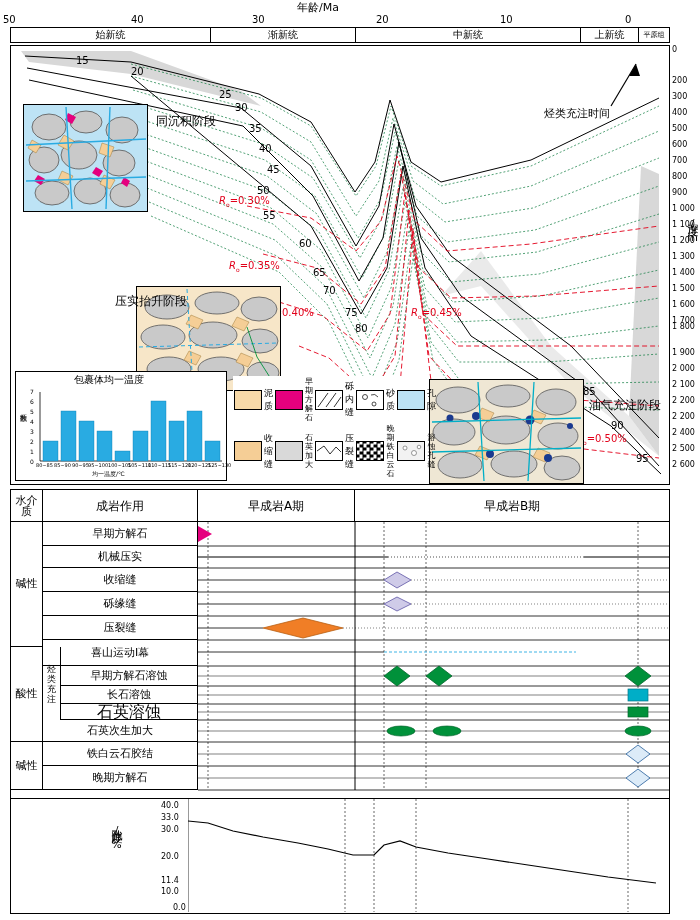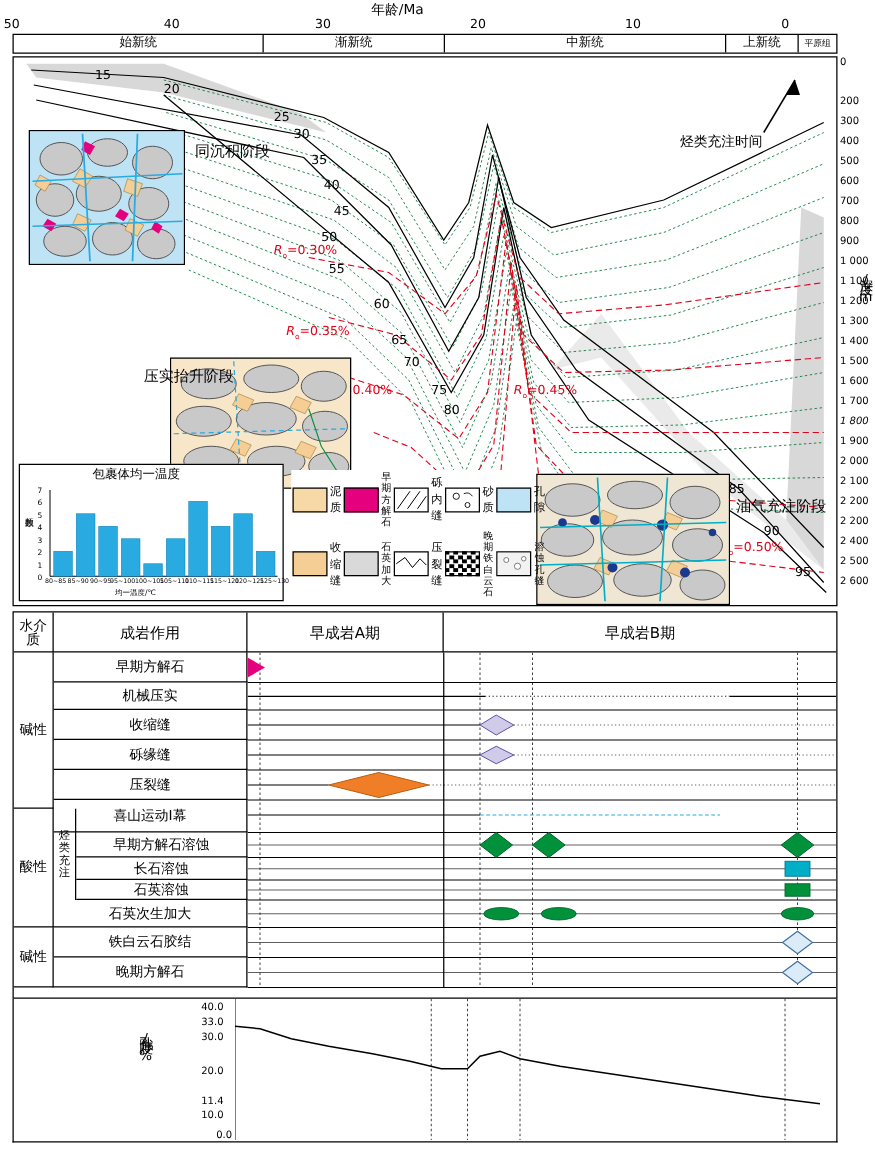--- a/index.html
+++ b/index.html
@@ -343,21 +343,21 @@
     <div class="abs sm" style="left:0;top:127px;">800</div>
     <div class="abs sm" style="left:0;top:143px;">900</div>
     <div class="abs sm" style="left:0;top:159px;">1 000</div>
     <div class="abs sm" style="left:0;top:175px;">1 100</div>
     <div class="abs sm" style="left:0;top:191px;">1 200</div>
     <div class="abs sm" style="left:0;top:207px;">1 300</div>
     <div class="abs sm" style="left:0;top:223px;">1 400</div>
     <div class="abs sm" style="left:0;top:239px;">1 500</div>
     <div class="abs sm" style="left:0;top:255px;">1 600</div>
     <div class="abs sm" style="left:0;top:271px;">1 700</div>
-    <div class="abs sm" style="left:0;top:287px;font-style:italic;">1 800</div>
+    <div class="abs sm" style="left:0;top:277px;">1 800</div>
     <div class="abs sm" style="left:0;top:303px;">1 900</div>
     <div class="abs sm" style="left:0;top:319px;">2 000</div>
     <div class="abs sm" style="left:0;top:335px;">2 100</div>
     <div class="abs sm" style="left:0;top:351px;">2 200</div>
     <div class="abs sm" style="left:0;top:367px;">2 200</div>
     <div class="abs sm" style="left:0;top:383px;">2 400</div>
     <div class="abs sm" style="left:0;top:399px;">2 500</div>
     <div class="abs sm" style="left:0;top:415px;">2 600</div>
   </div>
   <div class="abs txt vert" style="left:687px;top:215px;font-size:11px;">深度/m</div>
@@ -376,21 +376,21 @@
     <div class="abs bx ctr xs" style="left:32px;top:157px;width:18px;height:73px;border-right:1px solid #000;font-size:9px;line-height:10px;text-align:center;white-space:normal;">烃类充注</div>
 
     <div class="abs bx ctr txt" style="left:32px;top:32px;width:155px;height:24px;border-right:1px solid #000;border-bottom:1px solid #000;font-size:11px;">早期方解石</div>
     <div class="abs bx ctr txt" style="left:32px;top:56px;width:155px;height:22px;border-right:1px solid #000;border-bottom:1px solid #000;font-size:11px;">机械压实</div>
     <div class="abs bx ctr txt" style="left:32px;top:78px;width:155px;height:24px;border-right:1px solid #000;border-bottom:1px solid #000;font-size:11px;">收缩缝</div>
     <div class="abs bx ctr txt" style="left:32px;top:102px;width:155px;height:24px;border-right:1px solid #000;border-bottom:1px solid #000;font-size:11px;">砾缘缝</div>
     <div class="abs bx ctr txt" style="left:32px;top:126px;width:155px;height:24px;border-right:1px solid #000;border-bottom:1px solid #000;font-size:11px;">压裂缝</div>
     <div class="abs bx ctr txt" style="left:32px;top:150px;width:155px;height:26px;border-right:1px solid #000;border-bottom:1px solid #000;font-size:11px;">喜山运动Ⅰ幕</div>
     <div class="abs bx ctr txt" style="left:50px;top:176px;width:137px;height:20px;border-right:1px solid #000;border-bottom:1px solid #000;font-size:11px;">早期方解石溶蚀</div>
     <div class="abs bx ctr txt" style="left:50px;top:196px;width:137px;height:18px;border-right:1px solid #000;border-bottom:1px solid #000;font-size:11px;">长石溶蚀</div>
-    <div class="abs bx ctr txt" style="left:50px;top:214px;width:137px;height:16px;border-right:1px solid #000;border-bottom:1px solid #000;font-size:11px;">石英溶蚀</div>
+    <div class="abs bx ctr txt" style="left:50px;top:214px;width:137px;height:16px;border-right:1px solid #000;border-bottom:1px solid #000;font-size:16px;">石英溶蚀</div>
     <div class="abs bx ctr txt" style="left:32px;top:230px;width:155px;height:22px;border-right:1px solid #000;border-bottom:1px solid #000;font-size:11px;">石英次生加大</div>
     <div class="abs bx ctr txt" style="left:32px;top:252px;width:155px;height:24px;border-right:1px solid #000;border-bottom:1px solid #000;font-size:11px;">铁白云石胶结</div>
     <div class="abs bx ctr txt" style="left:32px;top:276px;width:155px;height:24px;border-right:1px solid #000;border-bottom:1px solid #000;font-size:11px;">晚期方解石</div>
 
     <svg width="471" height="300" viewBox="0 0 471 300" style="position:absolute;left:187px;top:32px;">
 
       <line x1="157" y1="0" x2="157" y2="268" stroke="#000" stroke-width="1"></line>
       <line x1="10" y1="0" x2="10" y2="268" stroke="#000" stroke-width="0.6" stroke-dasharray="2,2"></line>
       <line x1="186" y1="0" x2="186" y2="268" stroke="#000" stroke-width="0.6" stroke-dasharray="2,2"></line>
       <line x1="228" y1="0" x2="228" y2="268" stroke="#000" stroke-width="0.6" stroke-dasharray="2,2"></line>

